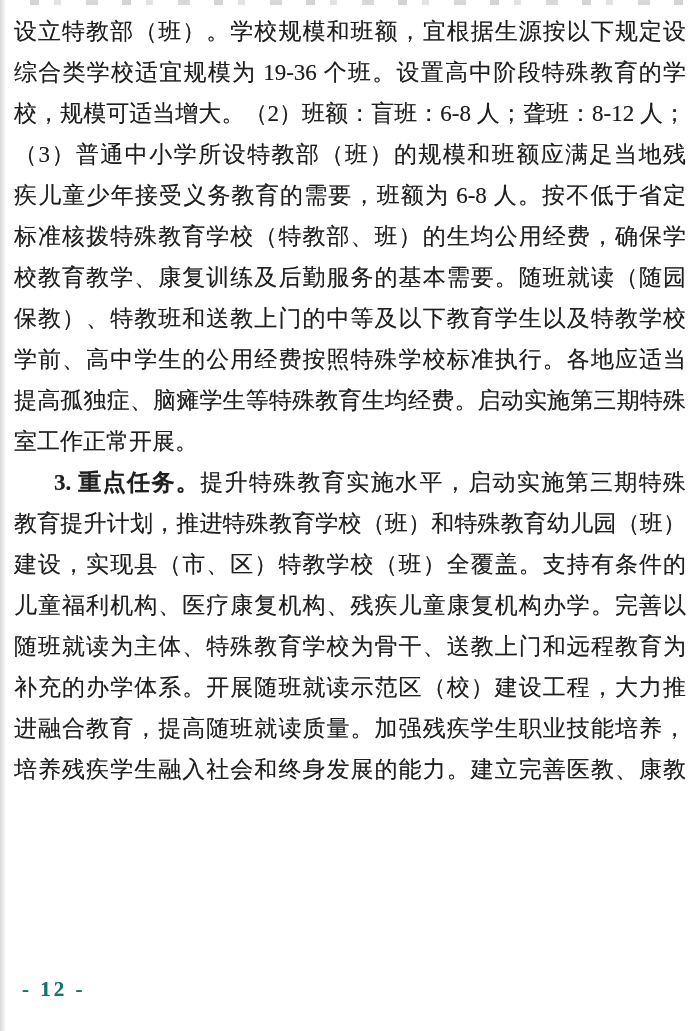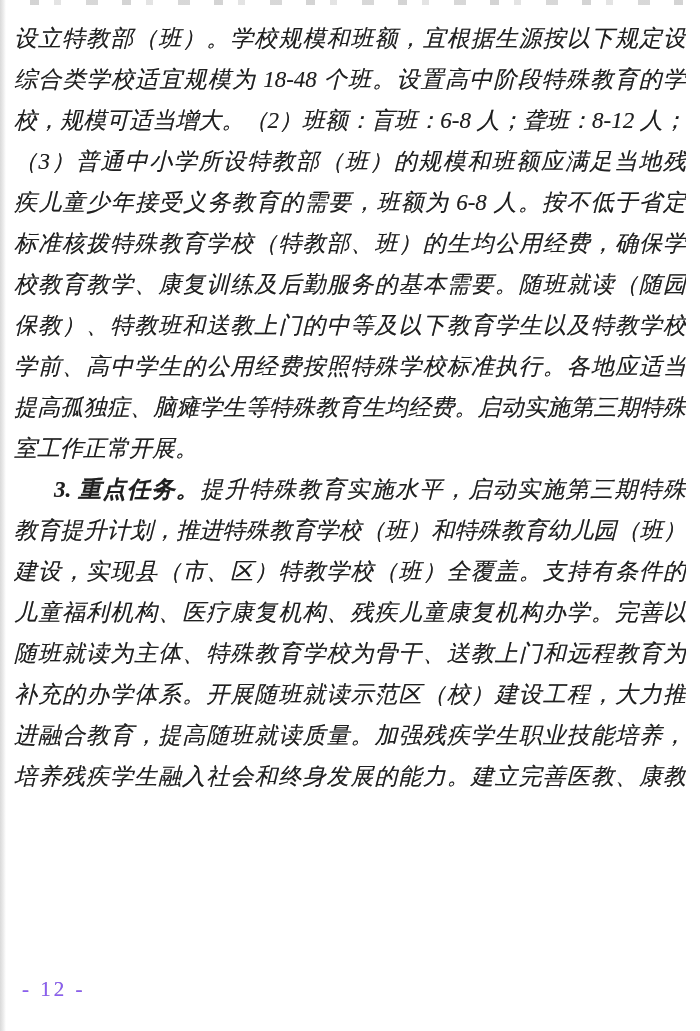--- a/index.html
+++ b/index.html
@@ -33,24 +33,23 @@
     top: 0; left: 30px; right: 14px;
     height: 5px;
     opacity: 0.45;
     background: repeating-linear-gradient(90deg,
       rgba(80,80,80,0.55) 0 9px, transparent 9px 24px,
       rgba(80,80,80,0.35) 24px 31px, transparent 31px 56px,
       rgba(80,80,80,0.5) 56px 68px, transparent 68px 92px);
   }
   .text-block {
     position: absolute;
-    top: 18px;
+    top: 11px;
     left: 14px;
     right: 14px;
-    font-style: italic;
   }
   .line {
     font-size: 23px;
     line-height: 41px;
     height: 41px;
     overflow: hidden;
     text-align: justify;
     text-align-last: justify;
     text-justify: inter-character;
     text-shadow: 0 0 0.6px rgba(45,45,45,0.55);
@@ -64,34 +63,35 @@
   .heading-line .bold {
     font-weight: 700;
   }
   .page-number {
     position: absolute;
     left: 22px;
     top: 974px;
     font-size: 21px;
     line-height: 30px;
     letter-spacing: 3px;
-    color: #8b5cf6;
+    color: #0f766e;
     text-shadow: 0 0 0.5px rgba(45,45,45,0.5);
+    font-weight: bold;
   }
 </style>
 </head>
 <body>
 
 <div class="page">
   <div class="scan-edge-left"></div>
   <div class="scan-top-artifact"></div>
 
   <div class="text-block">
     <div class="line">设立特教部（班）。学校规模和班额，宜根据生源按以下规定设</div>
-    <div class="line">综合类学校适宜规模为 18-48 个班。设置高中阶段特殊教育的学</div>
+    <div class="line">综合类学校适宜规模为 19-36 个班。设置高中阶段特殊教育的学</div>
     <div class="line">校，规模可适当增大。（2）班额：盲班：6-8 人；聋班：8-12 人；</div>
     <div class="line">（3）普通中小学所设特教部（班）的规模和班额应满足当地残</div>
     <div class="line">疾儿童少年接受义务教育的需要，班额为 6-8 人。按不低于省定</div>
     <div class="line">标准核拨特殊教育学校（特教部、班）的生均公用经费，确保学</div>
     <div class="line">校教育教学、康复训练及后勤服务的基本需要。随班就读（随园</div>
     <div class="line">保教）、特教班和送教上门的中等及以下教育学生以及特教学校</div>
     <div class="line">学前、高中学生的公用经费按照特殊学校标准执行。各地应适当</div>
     <div class="line">提高孤独症、脑瘫学生等特殊教育生均经费。启动实施第三期特殊</div>
     <div class="line short">室工作正常开展。</div>
 

